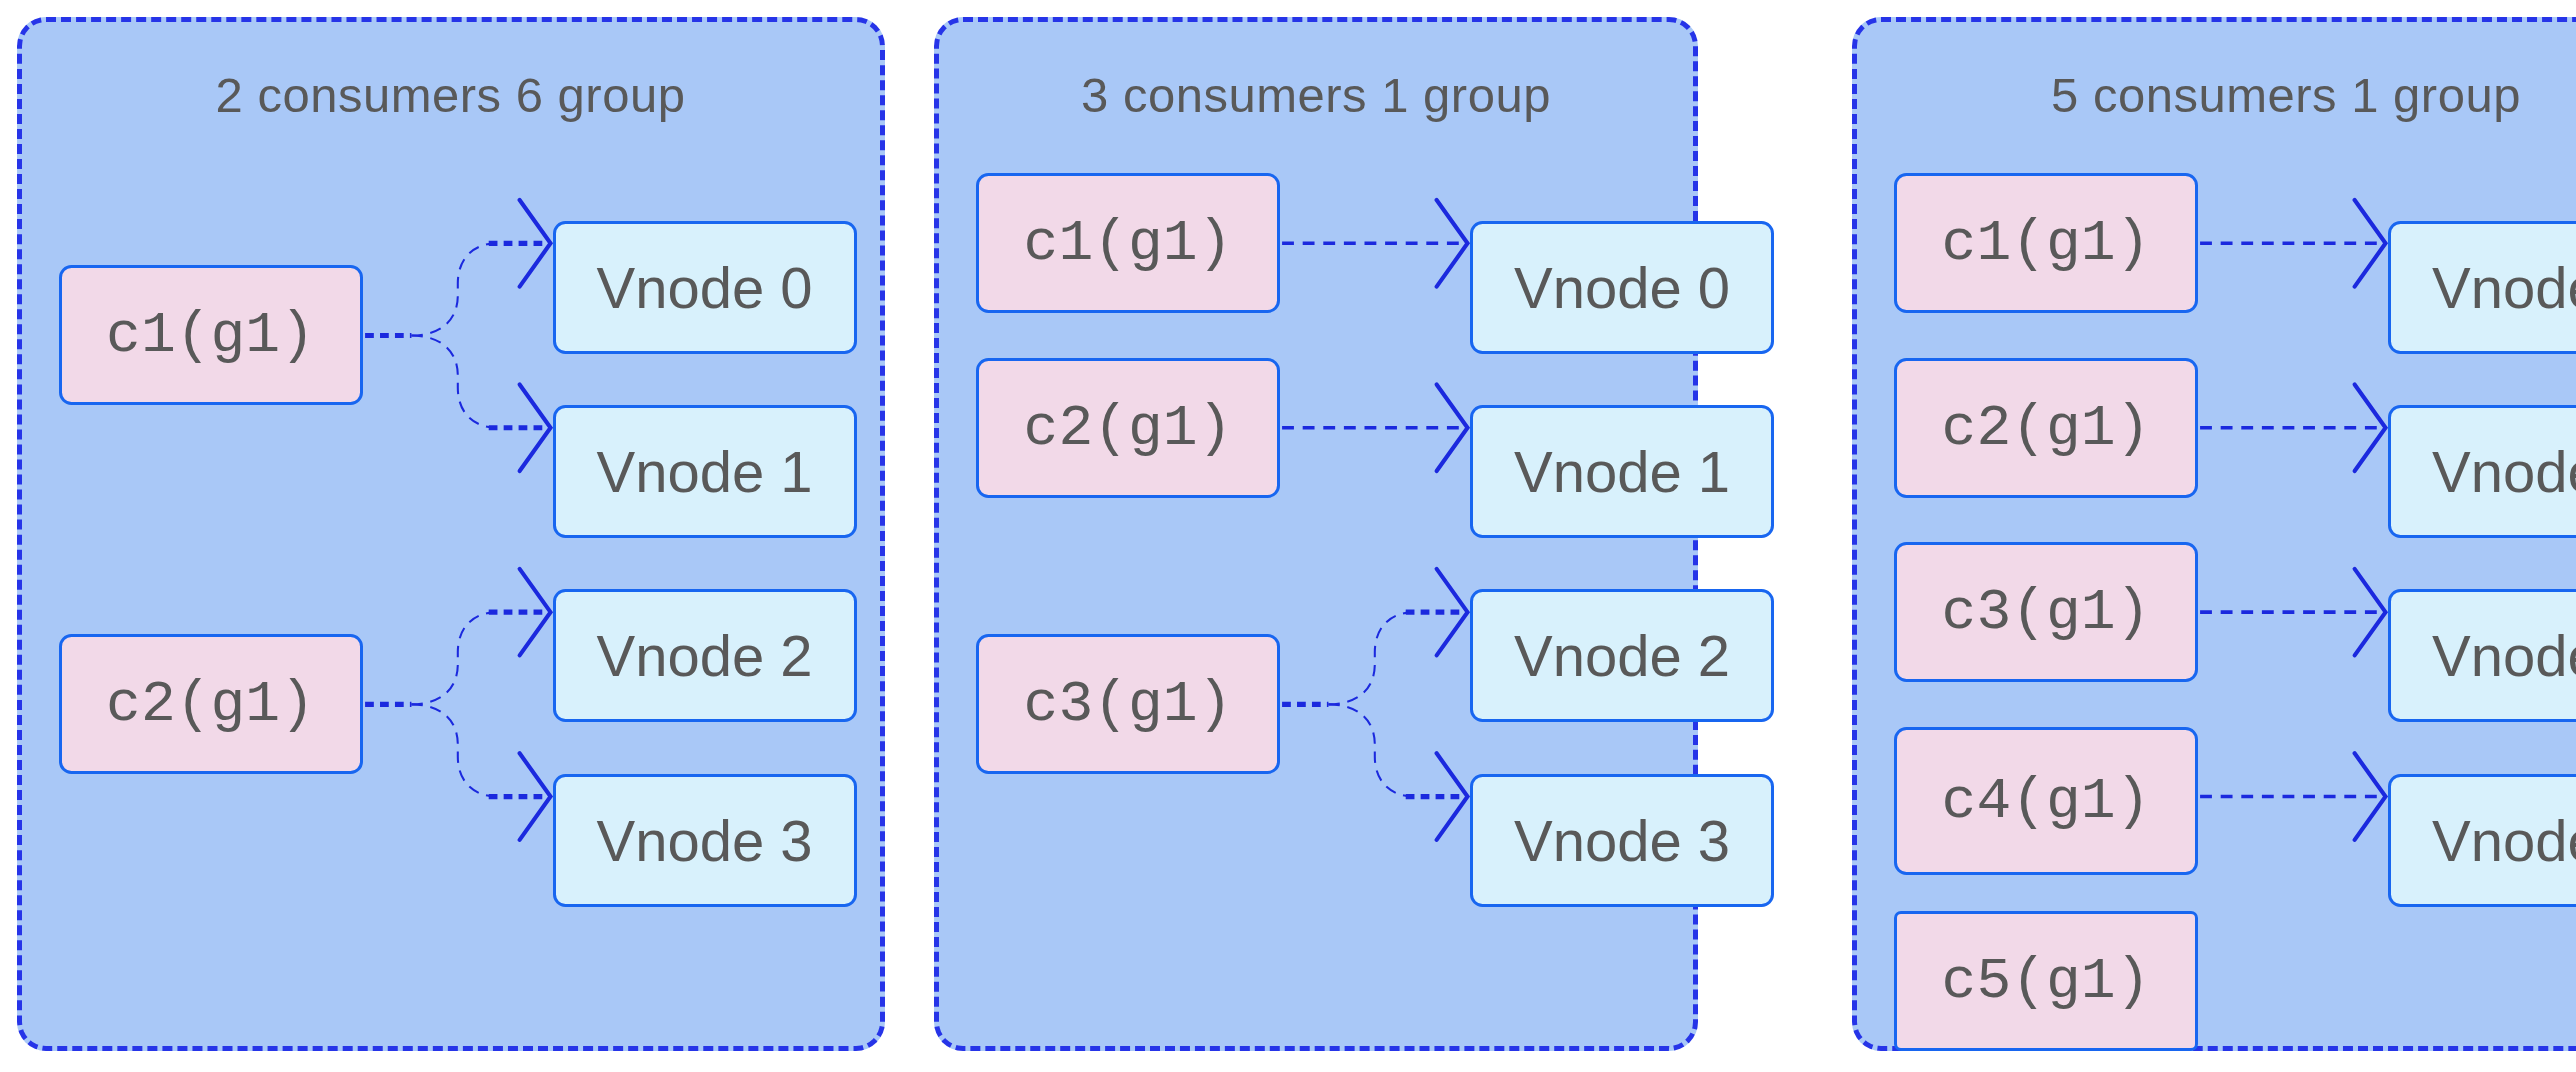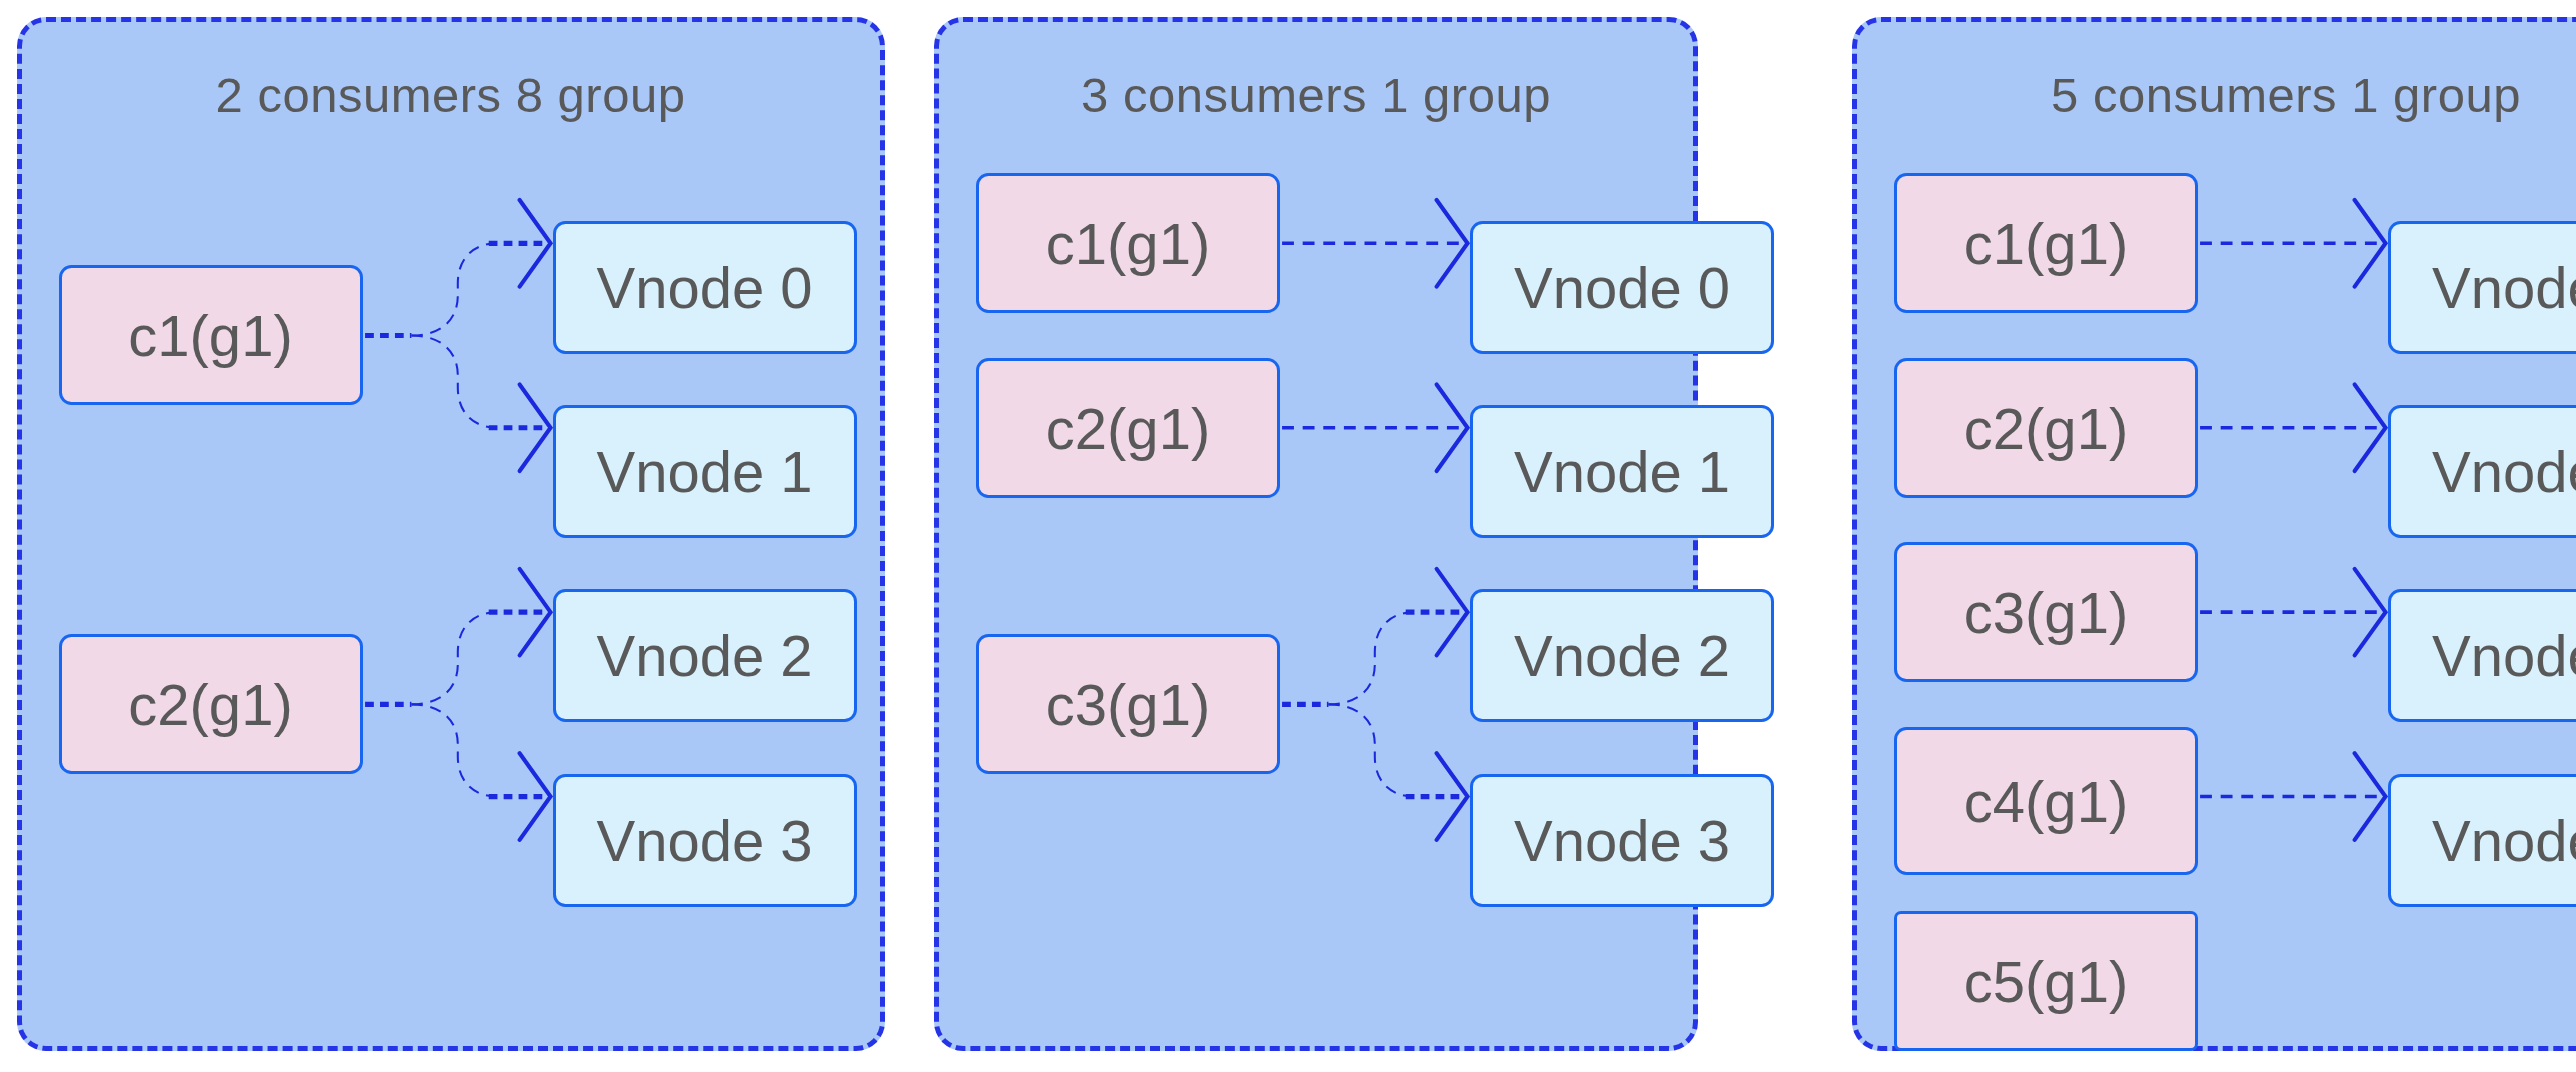--- a/index.html
+++ b/index.html
@@ -34,36 +34,36 @@
     border:3.6px solid #1866f0;
     border-radius:12.4px;
     display:flex;
     align-items:center;
     justify-content:center;
     color:#595959;
     font-size:58px;
     white-space:nowrap;
     user-select:none;
   }
-  .consumer{ background:#f2d9e8; }
+  .consumer{ background:#f2d9e8;font-family:Liberation Mono, monospace; }
   .vnode{ background:#d8f1fc;margin-top:44px; }
   svg.edges{
     position:absolute;
     left:0;top:0;
     overflow:visible;
     pointer-events:none;
   }
   svg.edges path{ fill:none; stroke:#1b29de; }
 </style>
 </head>
 <body>
 
 <div id="canvas">
     <div class="panel" style="left: 16.5px; top: 17px; width: 868px; height: 1034px;">
-      <div class="panel-title">2 consumers 8 group</div>
+      <div class="panel-title">2 consumers 6 group</div>
       <svg class="edges" width="868" height="1034" viewBox="0 0 1685 2007">
         <path d="M 666 608.5 H 756" stroke-width="10" stroke-dasharray="17 12" stroke-linecap="butt" stroke-linejoin="miter"></path>
         <path d="M 756 608.5 C 808 608.5 846 582.5 846 530.5 L 846 507.5 C 846 455.5 880 429.5 922 429.5" stroke-width="4" stroke-dasharray="22 15" stroke-linecap="butt" stroke-linejoin="miter"></path>
         <path d="M 906 429.5 H 1014" stroke-width="10" stroke-dasharray="17 12" stroke-linecap="butt" stroke-linejoin="miter"></path>
         <path d="M 966 345.5 L 1026 429.5 L 966 513.5" stroke-width="8" stroke-linecap="round"></path>
         <path d="M 756 608.5 C 808 608.5 846 634.5 846 686.5 L 846 709.5 C 846 761.5 880 787.5 922 787.5" stroke-width="4" stroke-dasharray="22 15" stroke-linecap="butt" stroke-linejoin="miter"></path>
         <path d="M 906 787.5 H 1014" stroke-width="10" stroke-dasharray="17 12" stroke-linecap="butt" stroke-linejoin="miter"></path>
         <path d="M 966 703.5 L 1026 787.5 L 966 871.5" stroke-width="8" stroke-linecap="round"></path>
         <path d="M 666 1324.5 H 756" stroke-width="10" stroke-dasharray="17 12" stroke-linecap="butt" stroke-linejoin="miter"></path>
         <path d="M 756 1324.5 C 808 1324.5 846 1298.5 846 1246.5 L 846 1223.5 C 846 1171.5 880 1145.5 922 1145.5" stroke-width="4" stroke-dasharray="22 15" stroke-linecap="butt" stroke-linejoin="miter"></path>

